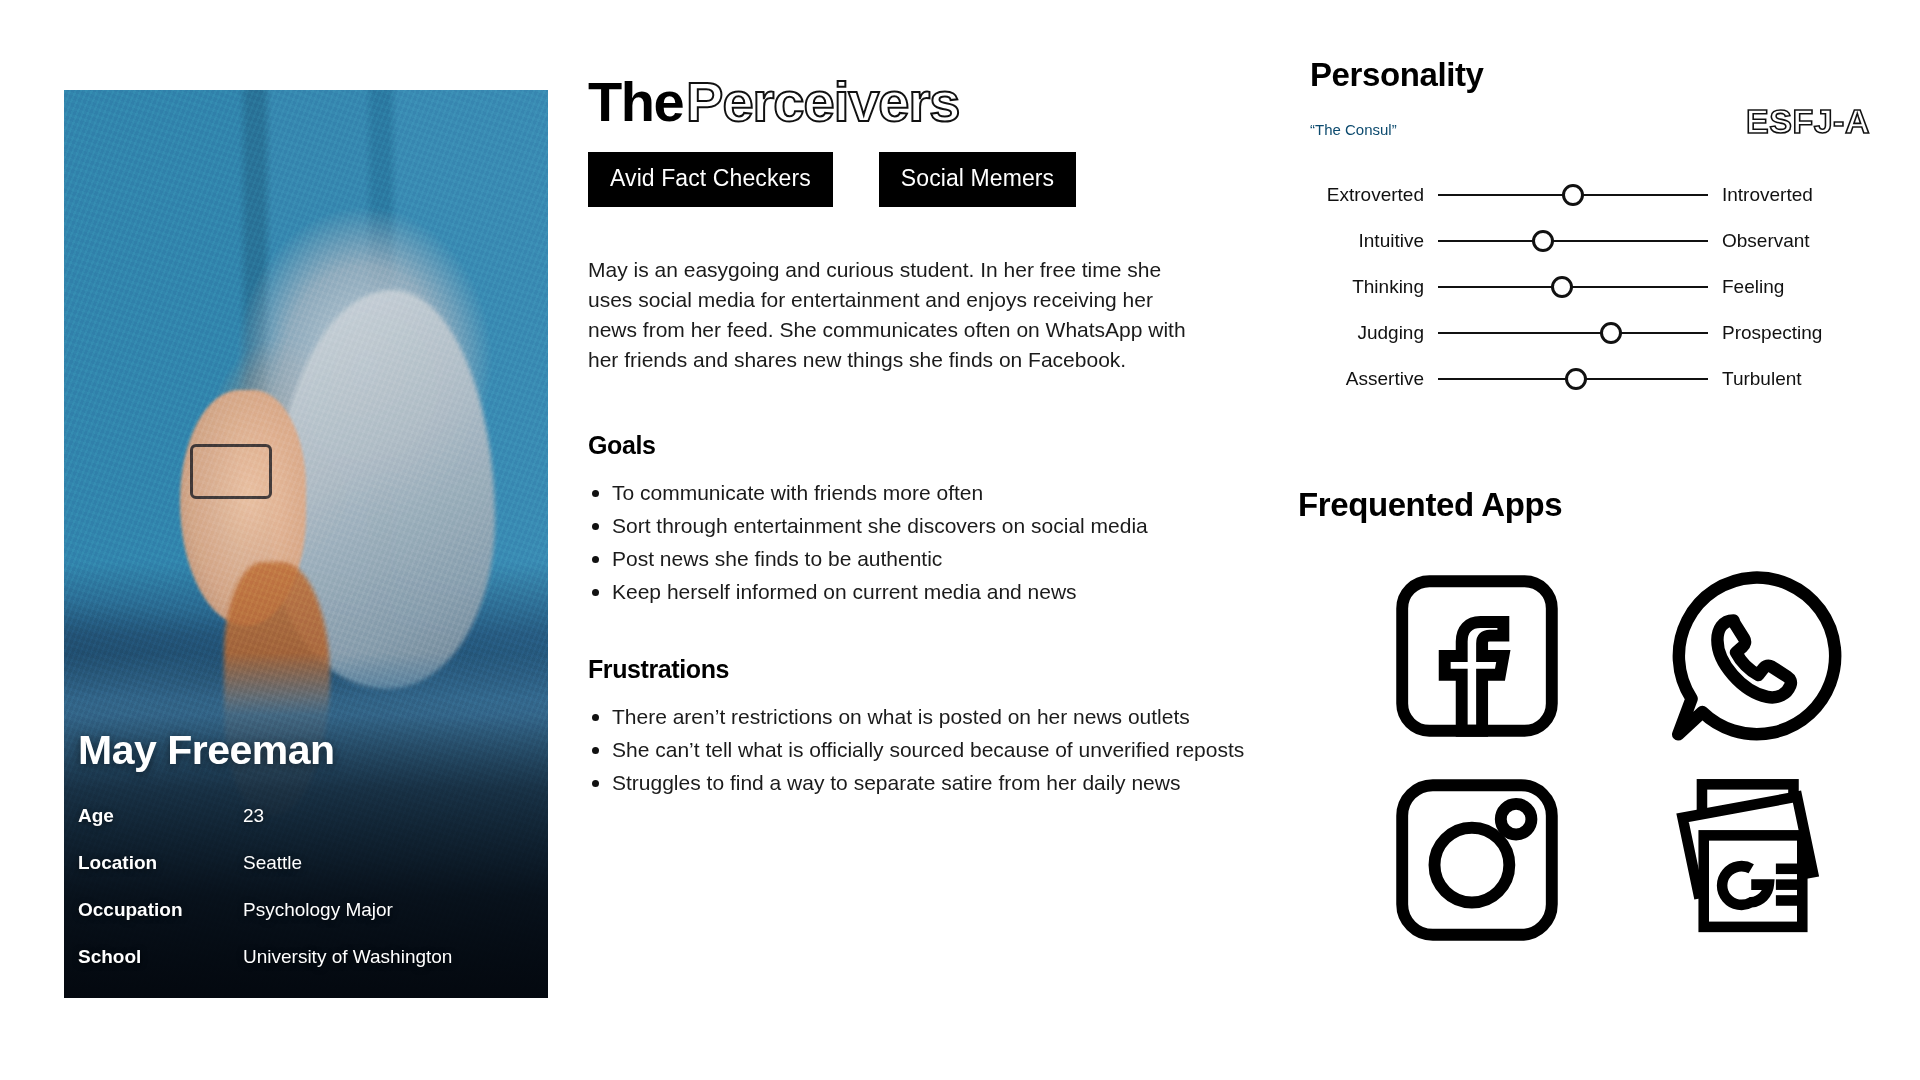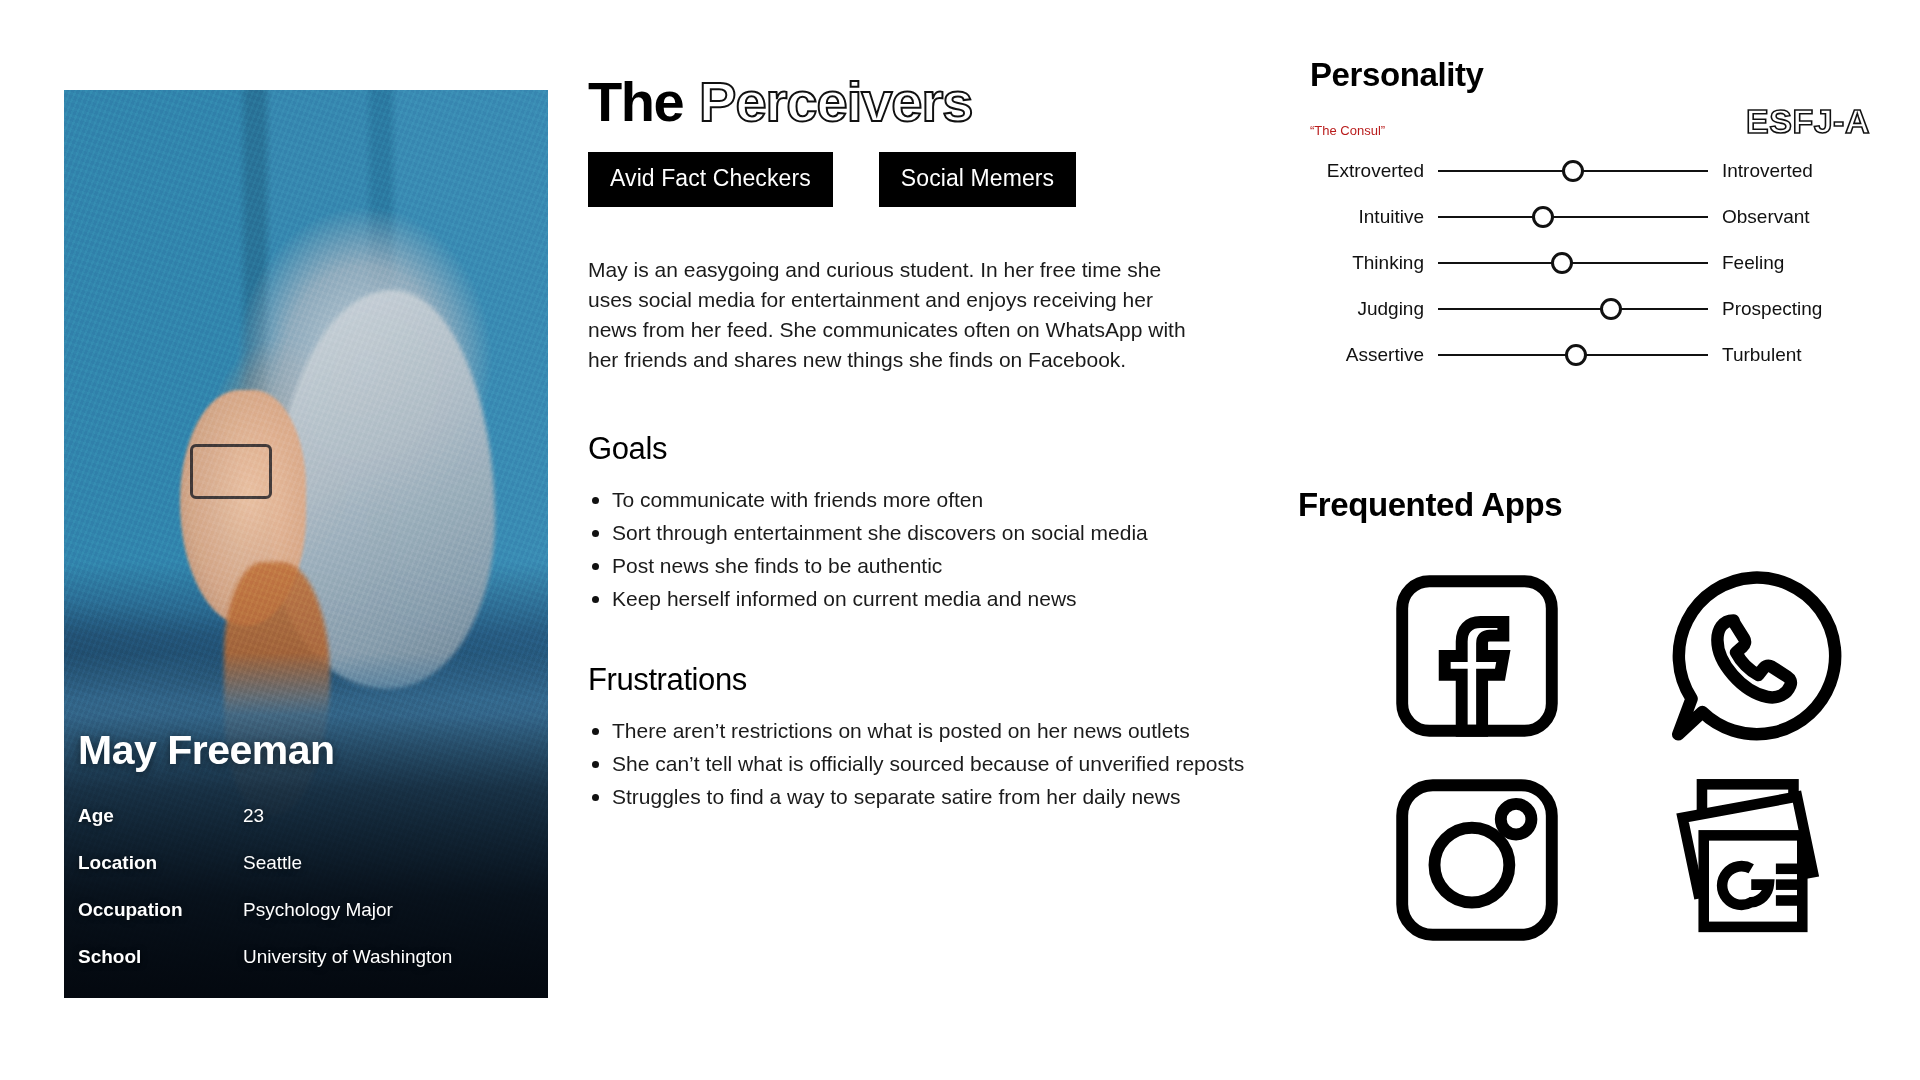--- a/index.html
+++ b/index.html
@@ -95,21 +95,21 @@
     text-shadow:0 1px 6px rgba(0,0,0,.6);
   }
   .card-val{
     font-size:19px; font-weight:normal; vertical-align:middle;
     text-shadow:0 1px 6px rgba(0,0,0,.6);
   }
 
   
   .mid{ position:absolute; left:588px; top:74px; width:690px; }
 
-  .title-row{ display:flex; align-items:center; gap:16px; }
+  .title-row{ display:flex; align-items:center; gap:3px; }
   .title-solid{
     font-size:56px; font-weight:bold; letter-spacing:-1.5px; color:#000;
     line-height:1;
   }
   .title-outline{
     font-size:56px; font-weight:bold; letter-spacing:-1px; line-height:1;
     color:transparent;
     -webkit-text-stroke:2px #111;
     paint-order:stroke fill;
   }
@@ -123,21 +123,21 @@
     white-space:nowrap;
   }
 
   .bio{
     margin-top:48px;
     font-size:21px; line-height:30px; color:#1b1b1b;
     max-width:618px;
   }
 
   .section-head{
-    font-size:31px; font-weight:normal; letter-spacing:-.4px;
+    font-size:25px; font-weight:bold; letter-spacing:-.4px;
     margin-top:56px; margin-bottom:18px; color:#000;
   }
   .section-head.tight{ margin-top:48px; }
 
   ul.bullets{ list-style:none; }
   ul.bullets li{
     position:relative;
     padding-left:24px;
     font-size:21px; line-height:30px; color:#1b1b1b;
     margin-bottom:3px;
@@ -151,30 +151,30 @@
   
   .right{ position:absolute; left:1310px; top:56px; width:560px; }
 
   .pers-head{
     font-size:33px; font-weight:bold; letter-spacing:-.4px; color:#000;
   }
   .pers-sub-row{
     display:flex; align-items:flex-end; justify-content:space-between;
     margin-top:10px;
   }
-  .pers-sub{ font-size:13px; color:#b91c1c;text-align:right; }
+  .pers-sub{ font-size:15px; color:#0c4a6e;text-align:right; }
   .pers-code{
     font-size:34px; font-weight:bold; letter-spacing:.5px;
     color:transparent; -webkit-text-stroke:1.6px #111;
     line-height:1;
   }
 
   .sliders{ margin-top:22px; }
   .slider-row{
-    display:flex; align-items:flex-start;
+    display:flex; align-items:flex-end;
     height:46px;
   }
   .slider-left{
     width:128px; text-align:right; font-size:19px; color:#111;
     padding-right:14px; white-space:nowrap;
   }
   .slider-track{
     position:relative; flex:0 0 270px; height:22px;
   }
   .slider-track::before{

